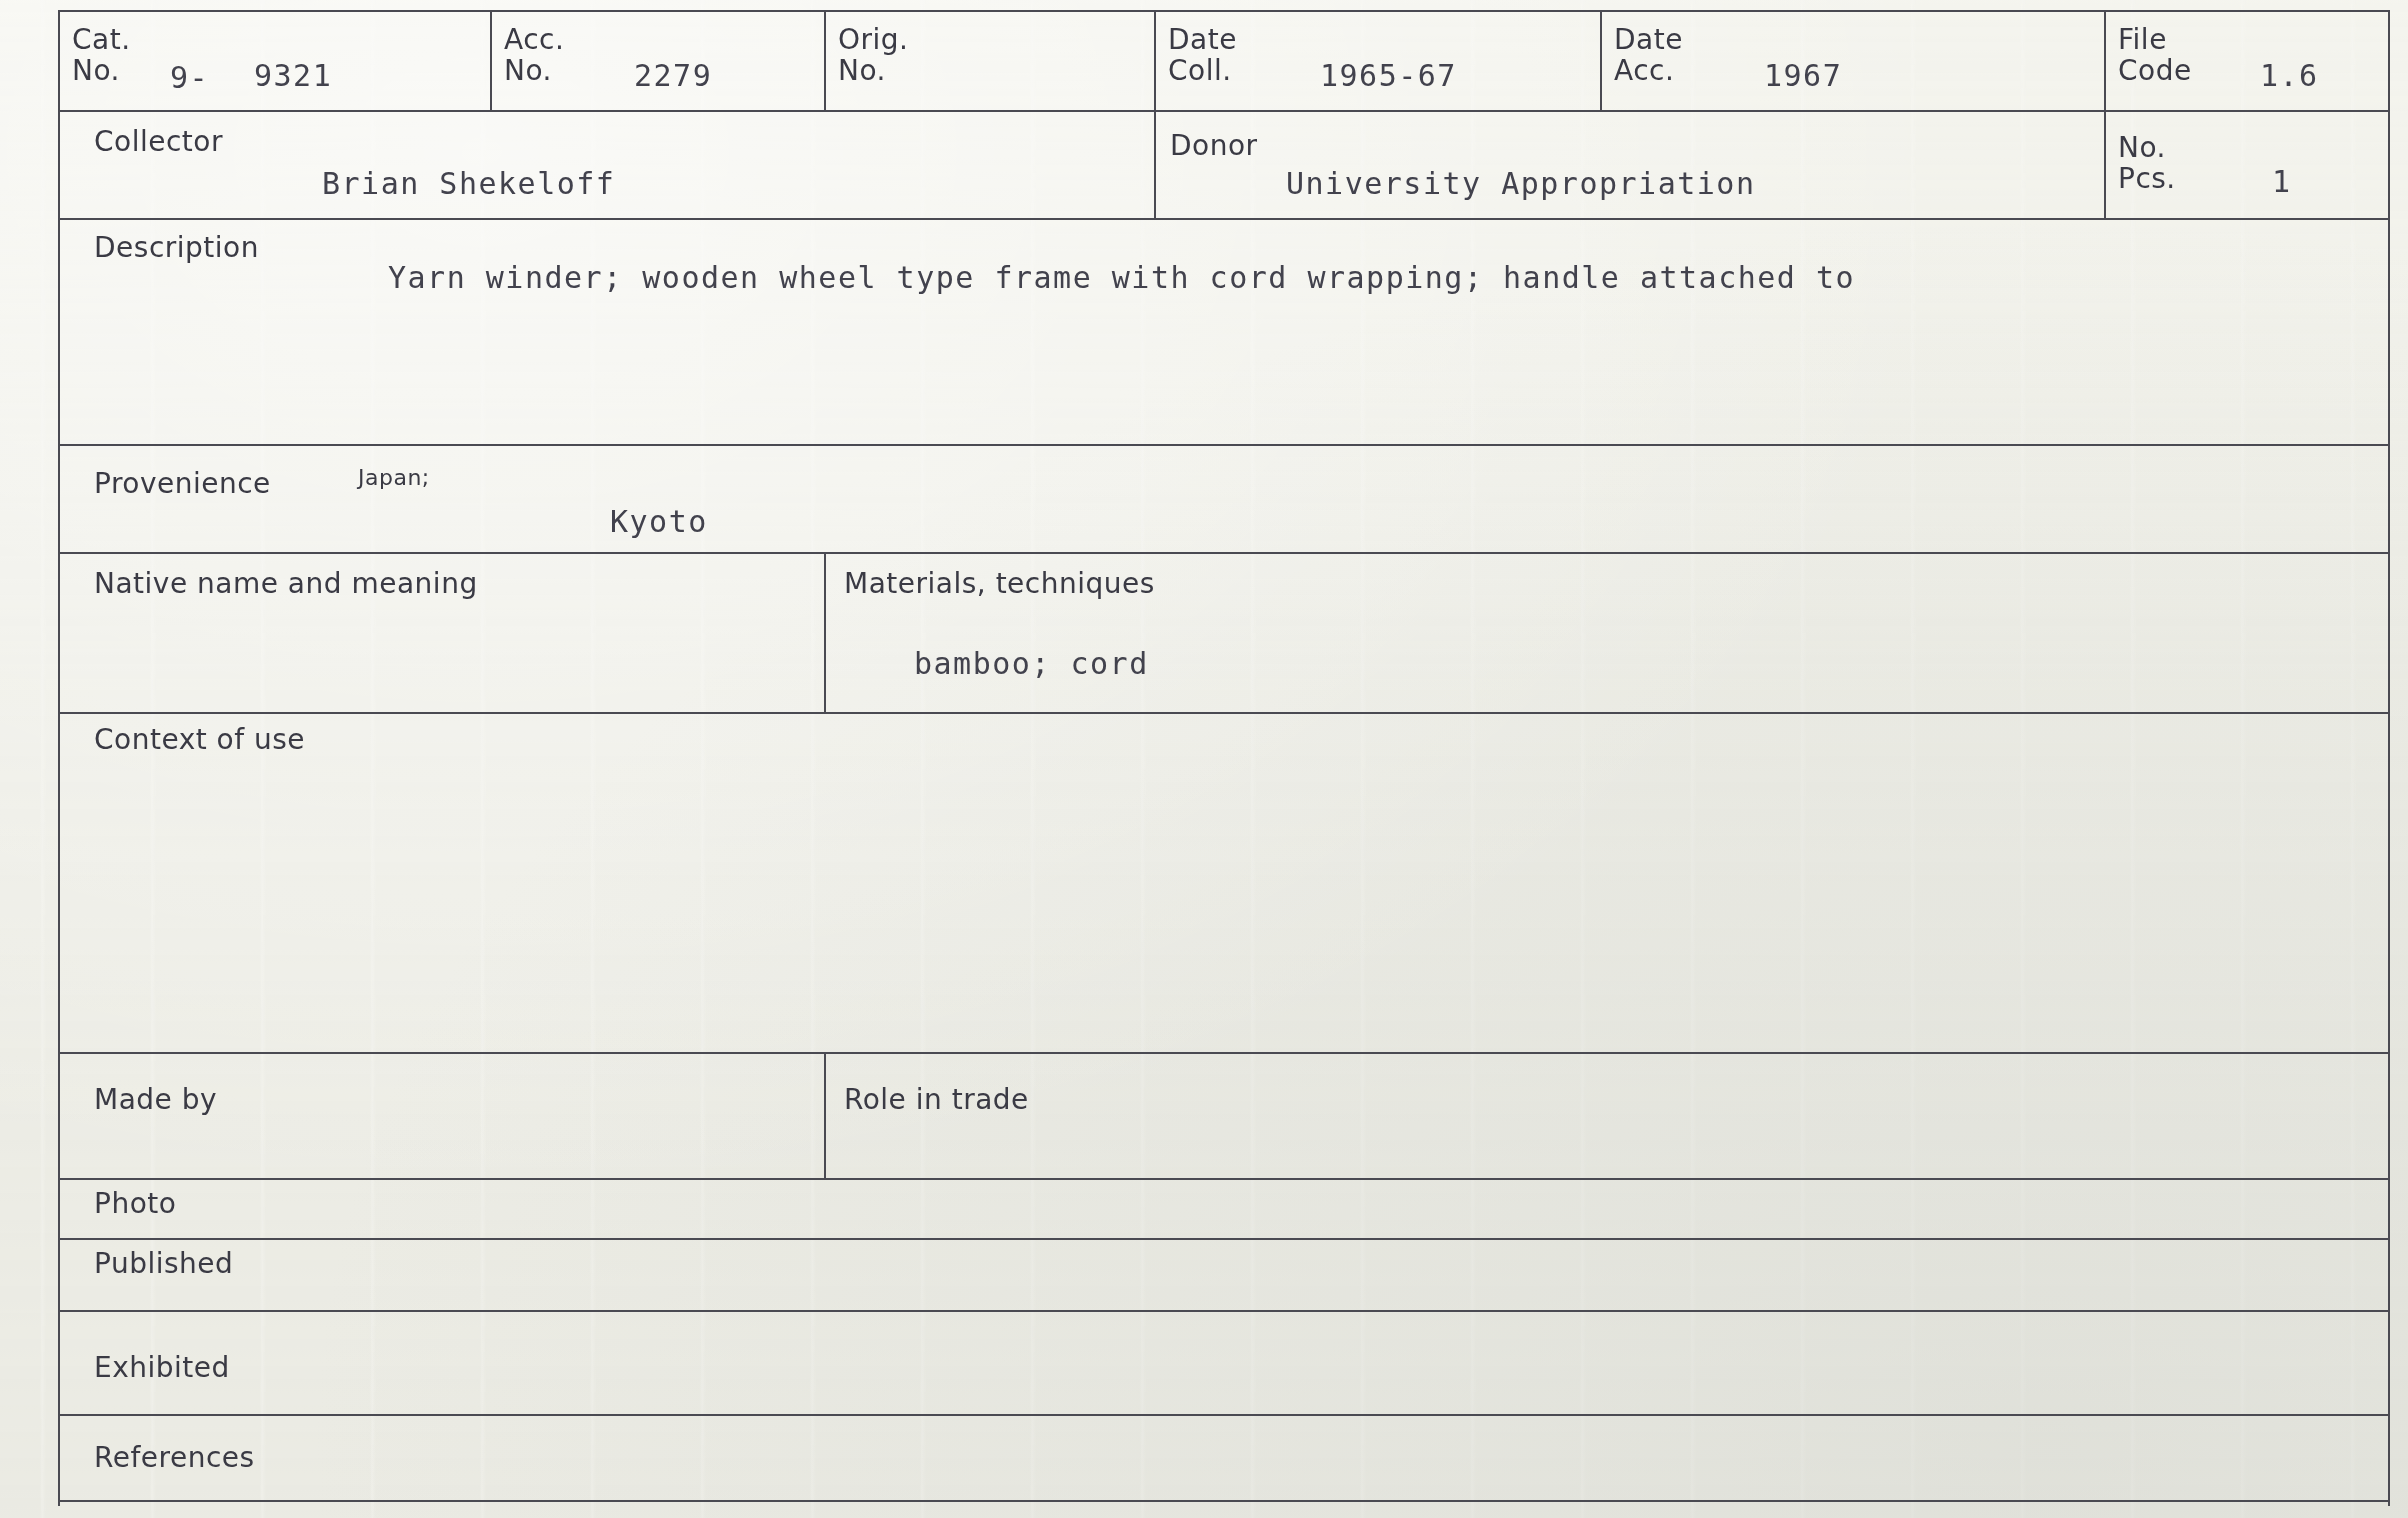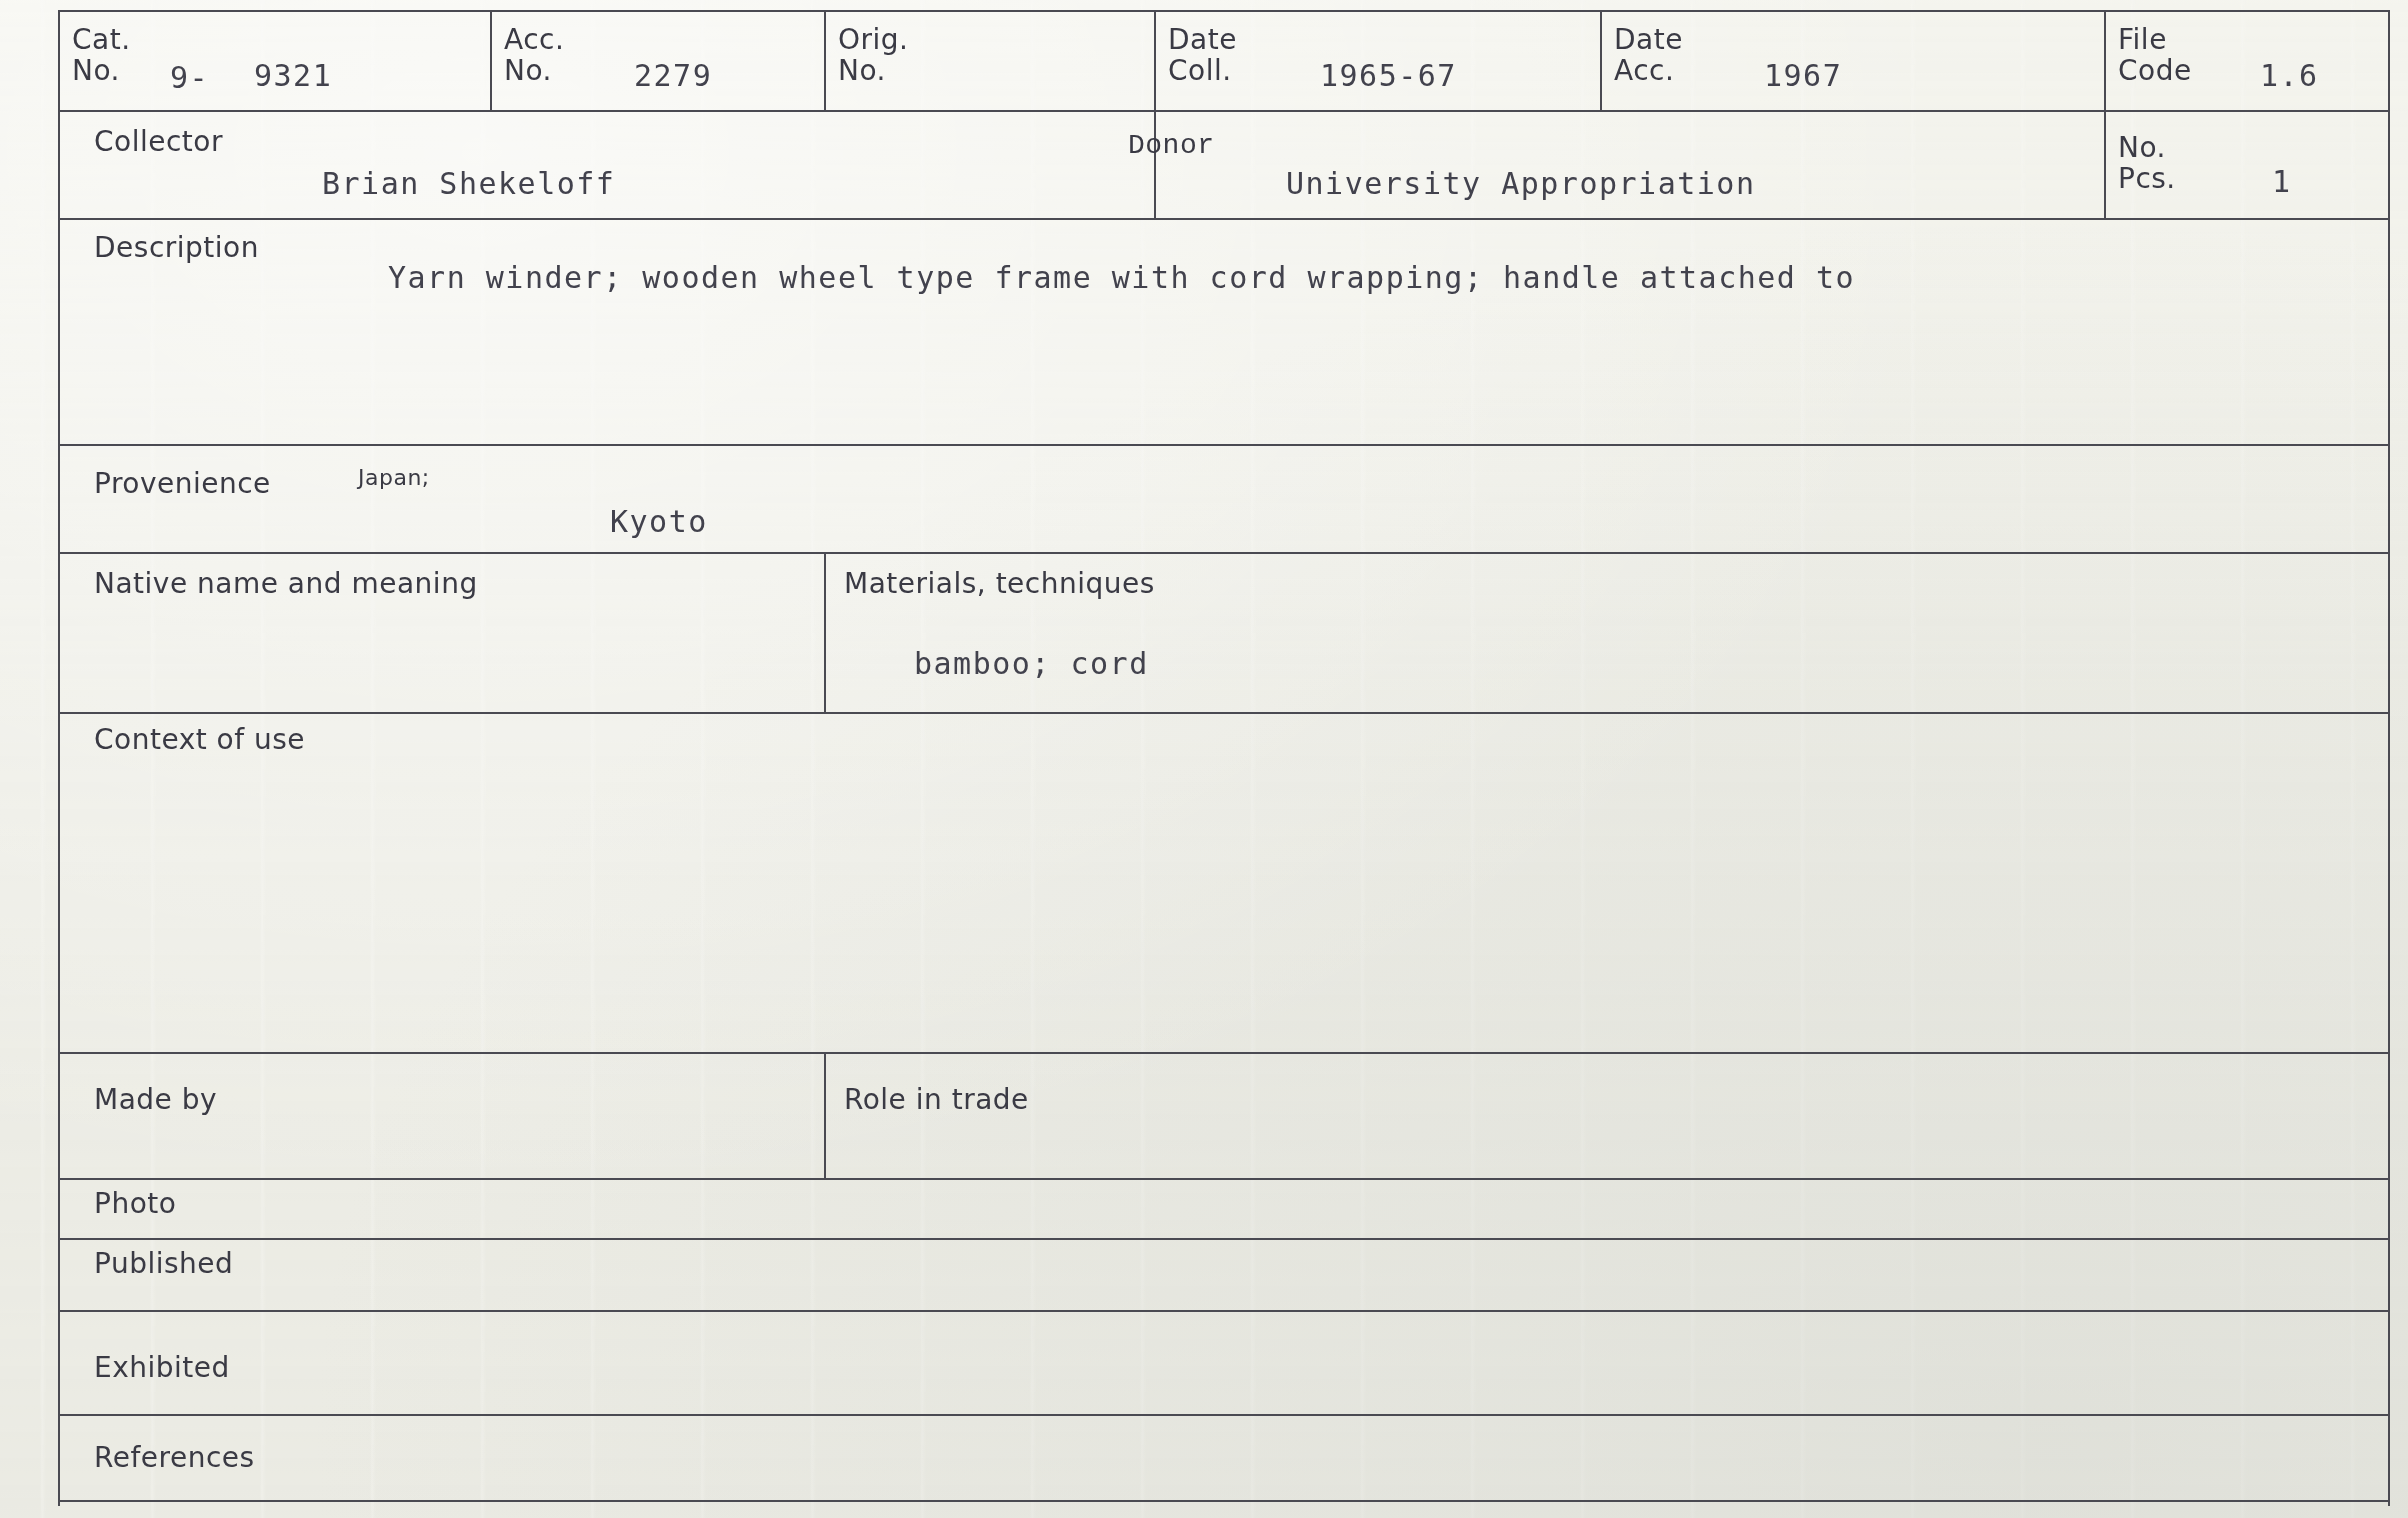--- a/index.html
+++ b/index.html
@@ -160,21 +160,21 @@
 Acc.</div>
     <div class="val" style="left:1706px; top:46px;">1967</div>
 
     <div class="lbl" style="left:2060px; top:14px;">File
 Code</div>
     <div class="val" style="left:2202px; top:46px;">1.6</div>
 
     <div class="lbl" style="left:36px; top:116px;">Collector</div>
     <div class="val" style="left:264px; top:154px;">Brian Shekeloff</div>
 
-    <div class="lbl" style="left:1070px; top:120px;font-family:Liberation Mono, monospace;">Donor</div>
+    <div class="lbl" style="left:1112px; top:120px;">Donor</div>
     <div class="val" style="left:1228px; top:154px;">University Appropriation</div>
 
     <div class="lbl" style="left:2060px; top:122px;">No.
 Pcs.</div>
     <div class="val" style="left:2214px; top:152px;">1</div>
 
     <div class="lbl" style="left:36px; top:222px;">Description</div>
     <div class="val" style="left:330px; top:248px;">Yarn winder; wooden wheel type frame with cord wrapping; handle attached to</div>
 
     <div class="lbl" style="left:36px; top:458px;">Provenience</div>

